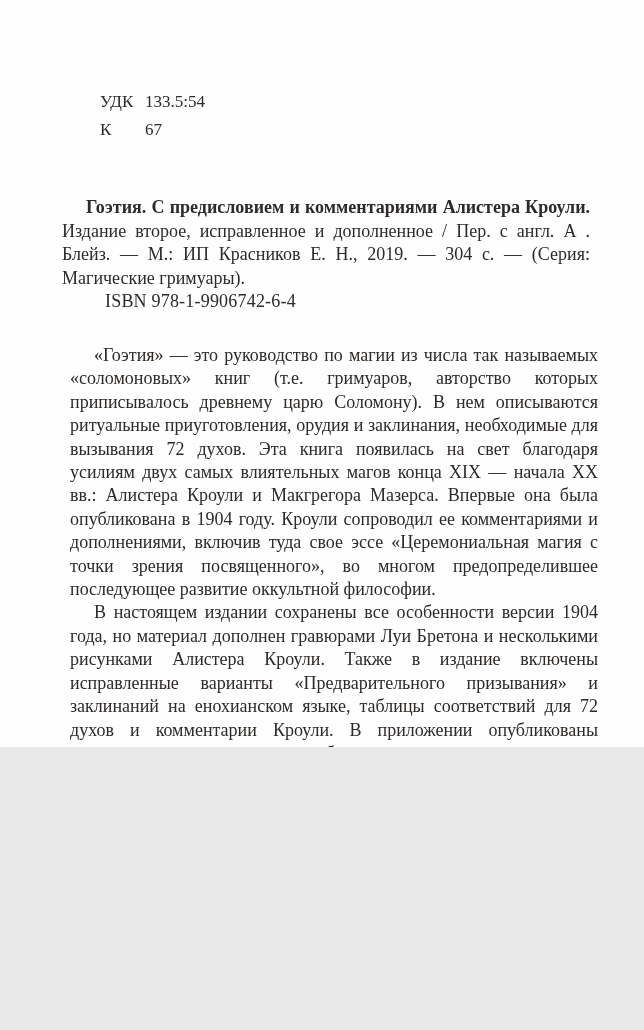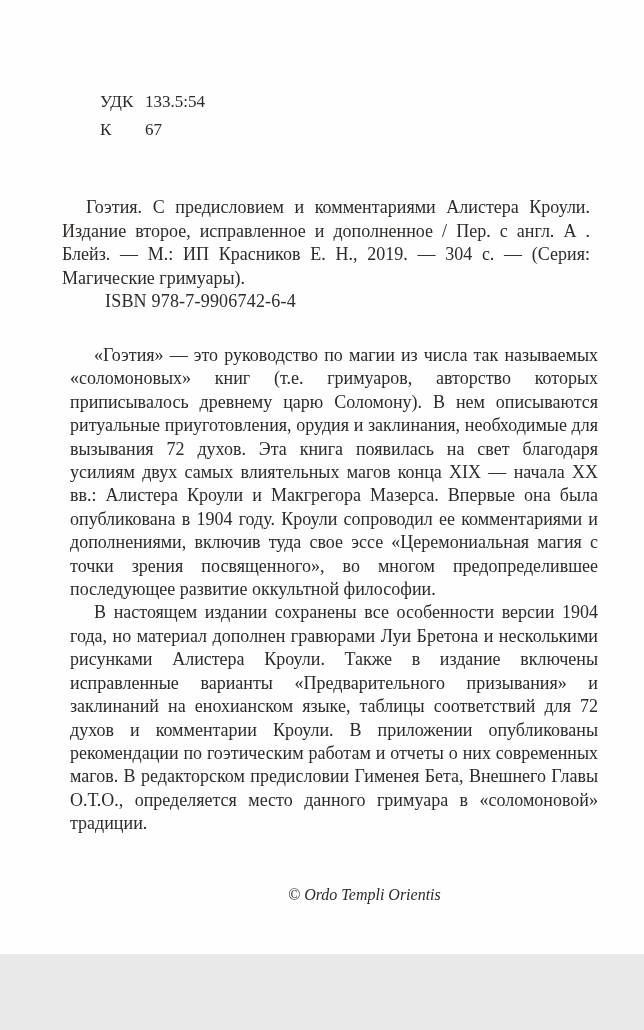--- a/index.html
+++ b/index.html
@@ -3,21 +3,21 @@
 <meta charset="utf-8">
 <style>
   html, body {
     margin: 0;
     padding: 0;
     background: #e9e9e9;
   }
   .page {
     position: relative;
     width: 644px;
-    height: 954px;
+    height: 747px;
     margin: 0 auto;
     background: #fefefe;
     color: #2d2a28;
     font-family: "Liberation Serif", "DejaVu Serif", serif;
     overflow: hidden;
   }
 
   
   .udk-block {
     position: absolute;
@@ -35,21 +35,21 @@
     position: absolute;
     top: 196px;
     left: 62px;
     width: 528px;
     font-size: 18px;
     line-height: 23.5px;
     text-align: justify;
     hyphens: auto;
   }
   .bib-text { margin: 0; text-indent: 24px; }
-  .bib-title { font-weight: normal; margin-top: 44px; }
+  .bib-title { font-weight: bold; margin-top: 44px; }
   .isbn-line {
     margin: 0;
     padding-left: 43px;
     text-align: left;
     text-indent: 0;
     letter-spacing: 0.2px;
   }
 
   
   .annotation {
@@ -85,21 +85,21 @@
       <span class="udk-value">133.5:54</span>
     </div>
     <div class="udk-row">
       <span class="udk-label">К</span>
       <span class="udk-value">67</span>
     </div>
   </div>
 
   <div class="bib-block">
     <p class="bib-text"><span class="bib-title">Гоэтия. С предисловием и комментариями Алистера Кроули.</span> <span>Издание второе, исправленное и дополненное / Пер. с англ. А . Блейз. — М.: ИП Красников Е. Н., 2019. — 304 с. — (Серия: Магические гримуары).</span></p>
-    <p class="isbn-line">ISBN 978-7-9906742-6-4</p>
+    <p class="isbn-line">ISBN 978-1-9906742-6-4</p>
   </div>
 
   <div class="annotation">
     <p>«Гоэтия» — это руководство по магии из числа так называемых «соломоновых» книг (т.е. гримуаров, авторство которых приписывалось древнему царю Соломону). В нем описываются ритуальные приуготовления, орудия и заклинания, необходимые для вызывания 72 духов. Эта книга появилась на свет благодаря усилиям двух самых влиятельных магов конца XIX — начала XX вв.: Алистера Кроули и Макгрегора Мазерса. Впервые она была опубликована в 1904 году. Кроули сопроводил ее комментариями и дополнениями, включив туда свое эссе «Церемониальная магия с точки зрения посвященного», во многом предопределившее последующее развитие оккультной философии.</p>
     <p>В настоящем издании сохранены все особенности версии 1904 года, но материал дополнен гравюрами Луи Бретона и несколькими рисунками Алистера Кроули. Также в издание включены исправленные варианты «Предварительного призывания» и заклинаний на енохианском языке, таблицы соответствий для 72 духов и комментарии Кроули. В приложении опубликованы рекомендации по гоэтическим работам и отчеты о них современных магов. В редакторском предисловии Гименея Бета, Внешнего Главы О.Т.О., определяется место данного гримуара в «соломоновой» традиции.</p>
   </div>
 
   <div class="copyright-block">
     <p>© Ordo Templi Orientis</p>
   </div>

